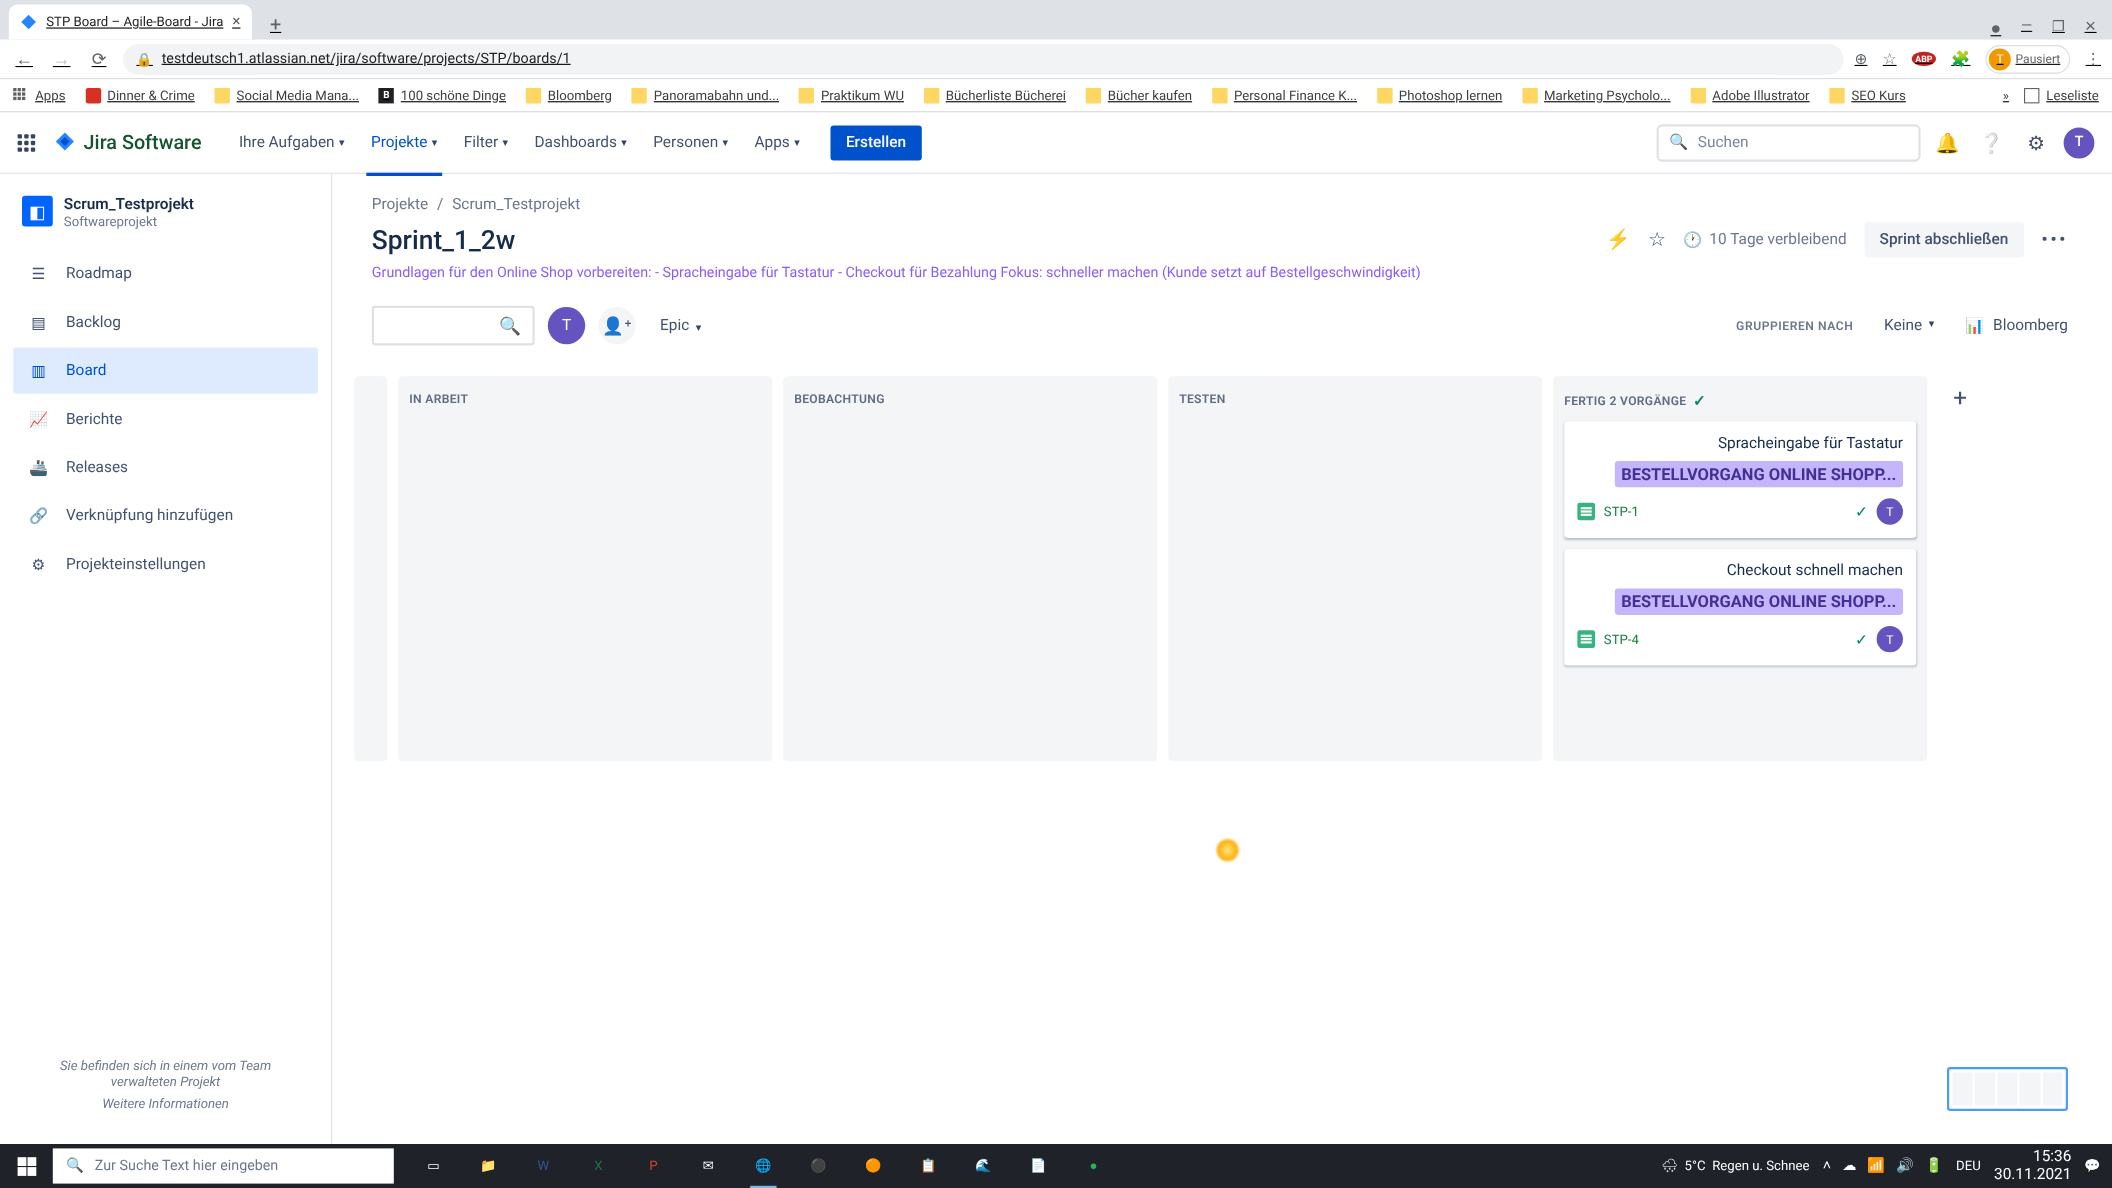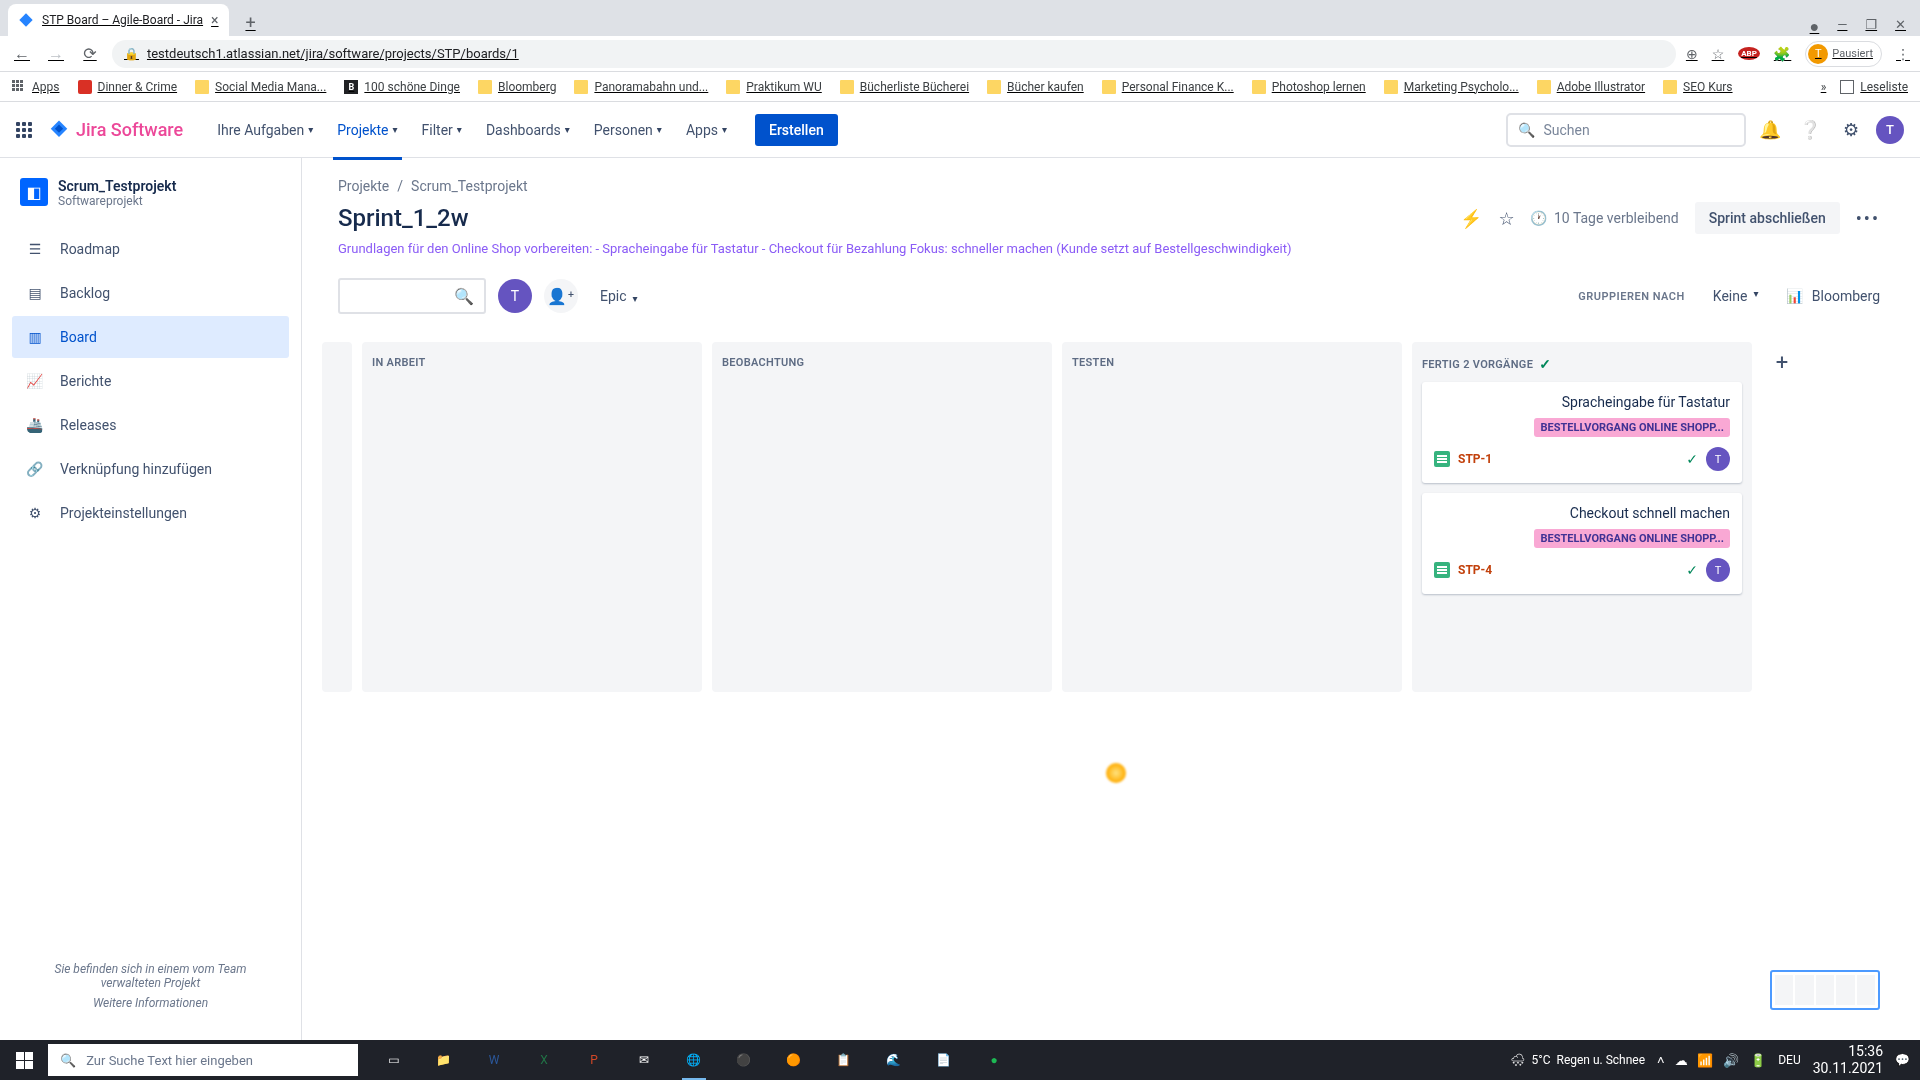--- a/index.html
+++ b/index.html
@@ -30,21 +30,21 @@
 .bookmarks { height: 30px; background: #fff; border-bottom: 1px solid #dadce0; display: flex; align-items: center; padding: 0 12px; gap: 18px; font-size: 12px; color: #3c4043; }
 .bm { display: flex; align-items: center; gap: 6px; cursor: pointer; }
 .bm-icon { width: 14px; height: 14px; display: inline-block; }
 .bm-folder { background: #fdd663; border-radius: 1px; position: relative; }
 .bm-right { margin-left: auto; display: flex; gap: 14px; }
 
 
 .jira-header { height: 56px; border-bottom: 1px solid #dfe1e6; display: flex; align-items: center; padding: 0 16px; gap: 8px; }
 .app-switcher { display: grid; grid-template-columns: repeat(3, 4px); grid-template-rows: repeat(3, 4px); gap: 2px; cursor: pointer; margin-right: 8px; }
 .app-switcher span { background: #344563; border-radius: 1px; }
-.jira-logo { display: flex; gap: 6px; color: #ec4899; font-size: 18px; font-weight: 500; cursor: pointer; margin-right: 16px; }
+.jira-logo { display: flex; gap: 6px; color: #14532d; font-size: 18px; font-weight: 500; cursor: pointer; margin-right: 16px; }
 .jira-mark { width: 22px; height: 22px; }
 .jira-nav { display: flex; gap: 4px; }
 .jira-nav-item { padding: 8px 10px; color: #42526e; font-size: 14px; display: flex; align-items: center; gap: 4px; cursor: pointer; border-radius: 3px; position: relative; }
 .jira-nav-item.active { color: #0052cc; }
 .jira-nav-item.active::after { content: ''; position: absolute; bottom: -14px; left: 6px; right: 6px; height: 3px; background: #0052cc; }
 .chev { font-size: 10px; color: #344563; }
 .create-btn { background: #0052cc; color: #fff; border: none; padding: 8px 14px; border-radius: 3px; font-size: 14px; font-weight: 500; cursor: pointer; margin-left: 10px; }
 .jira-header-right { margin-left: auto; display: flex; align-items: center; gap: 10px; }
 .search-box { width: 240px; height: 34px; background: #fff; border: 2px solid #dfe1e6; border-radius: 5px; display: flex; align-items: center; padding: 0 10px; gap: 8px; color: #7a869a; font-size: 14px; }
 .hdr-icon { width: 30px; height: 30px; border-radius: 50%; display: flex; align-items: center; justify-content: center; color: #42526e; cursor: pointer; font-size: 18px; }
@@ -87,25 +87,25 @@
 .board-cols { display: flex; gap: 10px; margin-top: 28px; margin-left: -16px; }
 .col-stub { width: 30px; background: #f4f5f7; border-radius: 4px; height: 350px; }
 .col { width: 340px; background: #f4f5f7; border-radius: 4px; padding: 14px 10px; height: 350px; }
 .col.done { height: auto; min-height: 350px; text-align: right; }
 .col-head { font-size: 11px; font-weight: 600; color: #5e6c84; letter-spacing: 0.3px; display: flex; align-items: center; gap: 6px; }
 .col-check { color: #00875a; font-size: 14px; }
 .add-col { width: 40px; height: 40px; display: flex; align-items: center; justify-content: center; color: #42526e; font-size: 22px; cursor: pointer; }
 
 .card { background: #fff; border-radius: 3px; box-shadow: 0 1px 2px rgba(9,30,66,0.25); padding: 12px; margin-top: 10px; }
 .card-title { font-size: 14px; color: #172b4d; }
-.card-epic { display: inline-block; background: #f9a8d4; color: #403294; font-size: 11px; font-weight: 700; padding: 3px 6px; border-radius: 3px; margin-top: 8px; }
+.card-epic { display: inline-block; background: #c4b5fd; color: #403294; font-size: 15px; font-weight: 700; padding: 3px 6px; border-radius: 3px; margin-top: 8px; }
 .card-foot { display: flex; align-items: center; gap: 8px; margin-top: 10px; }
 .story-icon { width: 16px; height: 16px; background: #36b37e; border-radius: 2px; position: relative; }
 .story-icon::after { content: ''; position: absolute; top: 4px; left: 3px; width: 10px; height: 2px; background: #fff; box-shadow: 0 3px 0 #fff, 0 6px 0 #fff; }
-.card-key { font-size: 12px; color: #c2410c; font-weight: bold; }
+.card-key { font-size: 12px; color: #15803d; }
 .card-foot-right { margin-left: auto; display: flex; align-items: center; gap: 8px; }
 .done-check { color: #00875a; font-size: 14px; }
 .card-av { width: 24px; height: 24px; border-radius: 50%; background: #6554c0; color: #fff; display: flex; align-items: center; justify-content: center; font-size: 11px; }
 
 .minimap { position: absolute; bottom: 30px; right: 40px; width: 110px; height: 40px; border: 2px solid #4c9aff; border-radius: 3px; background: #fff; display: flex; padding: 3px; gap: 2px; }
 .minimap div { flex: 1; background: #f4f5f7; }
 
 .cursor { position: absolute; left: 1106px; top: 763px; width: 20px; height: 20px; background: radial-gradient(circle, #ffe380 0%, #ffab00 70%); border-radius: 50%; filter: blur(1px); }
 
 

